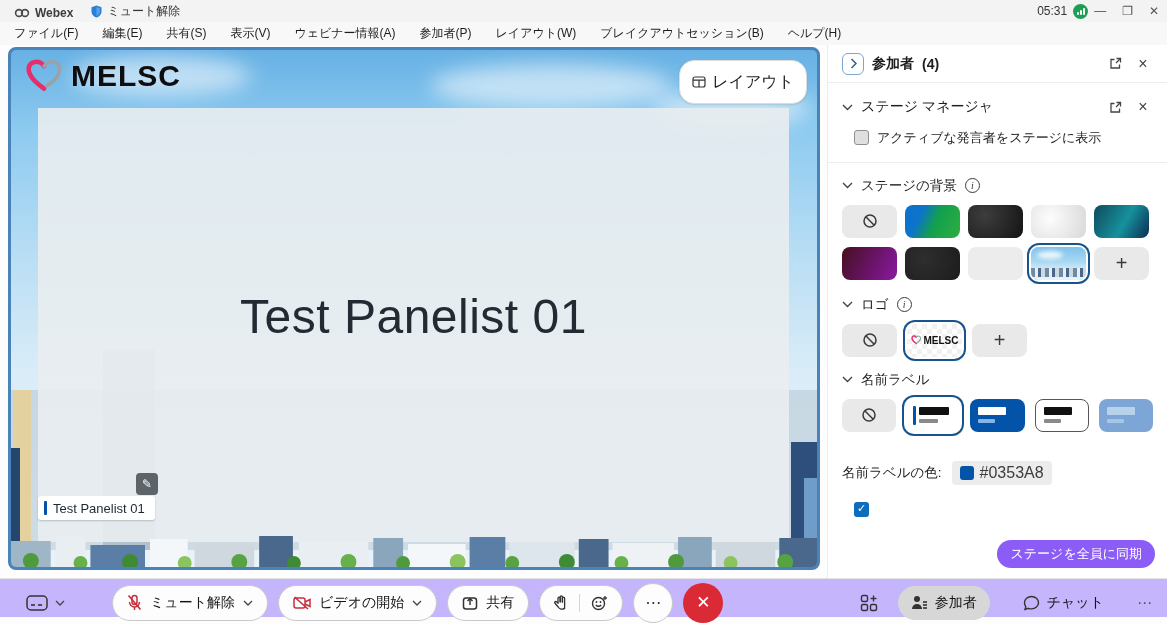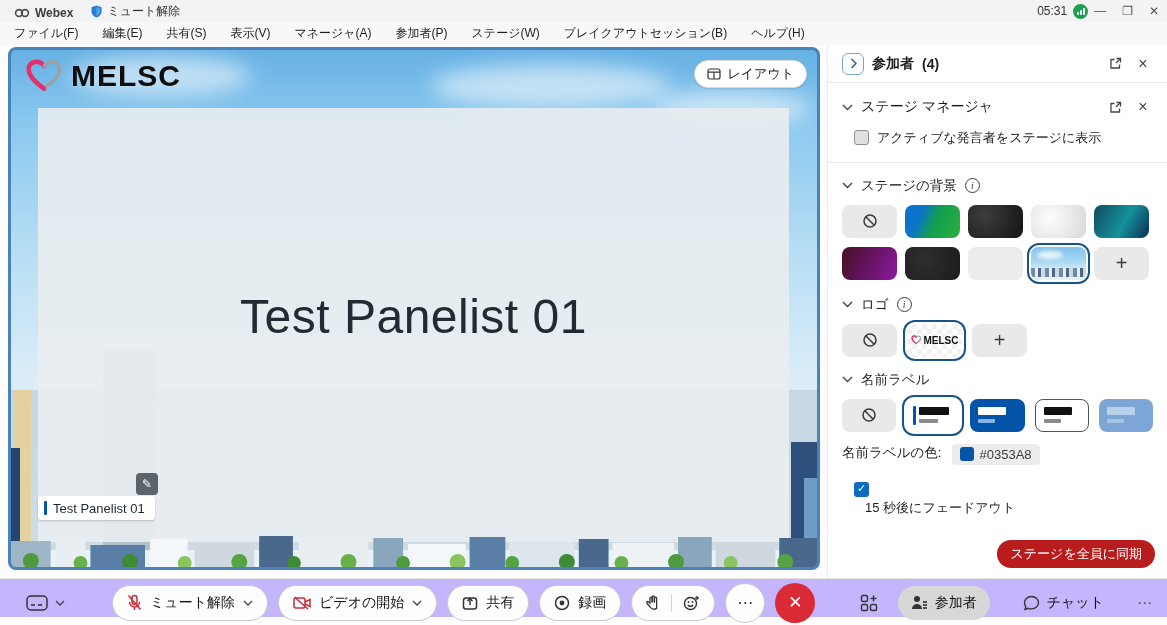--- a/index.html
+++ b/index.html
@@ -26,21 +26,21 @@
     background:linear-gradient(180deg,#67b1e4 0%,#8ecbf0 16%,#b9def4 40%,#d9ecf8 62%,#e9f3f9 100%); }
   .cloud { position:absolute; background:#fff; opacity:.55; border-radius:50%; filter:blur(10px); }
   .ghost-strip { position:absolute; left:0; right:0; top:340px; height:160px; background:rgba(160,178,190,.35); }
   .ghost-tower { position:absolute; left:92px; top:300px; width:52px; height:200px; background:rgba(150,165,178,.5); }
   .bld { position:absolute; }
   .video-card { position:absolute; left:27px; top:58px; right:28px; bottom:25px; background:rgba(233,237,240,.9); display:flex; align-items:center; justify-content:center; padding-bottom:18px; }
   .big-name { font-size:48px; color:#222b33; letter-spacing:.5px; }
   .skyline { position:absolute; left:0; right:0; bottom:0; height:34px; width:100%; }
   .brand { position:absolute; left:14px; top:8px; display:flex; align-items:center; gap:6px; }
   .brand-text { font-size:30px; font-weight:bold; color:#0e0e10; letter-spacing:1px; }
-  .layout-btn { position:absolute; right:10px; top:10px; background:#fff; border:1px solid #dcdcdc; border-radius:15px; height:28px; display:flex; align-items:center; gap:6px; padding:0 12px; font-size:13px; color:#1a1a1a; cursor:pointer; box-shadow:0 1px 2px rgba(0,0,0,.12); }
+  .layout-btn { position:absolute; right:10px; top:10px; background:#fff; border:1px solid #dcdcdc; border-radius:15px; height:44px; display:flex; align-items:center; gap:6px; padding:0 12px; font-size:16px; color:#1a1a1a; cursor:pointer; box-shadow:0 1px 2px rgba(0,0,0,.12); }
   .edit-btn { position:absolute; left:125px; top:423px; width:22px; height:22px; background:#5c6469; border-radius:4px; color:#fff; display:flex; align-items:center; justify-content:center; font-size:12px; cursor:pointer; }
   .name-pill { position:absolute; left:27px; top:446px; background:#fff; border-radius:3px; height:24px; display:flex; align-items:center; gap:6px; padding:0 10px 0 6px; box-shadow:0 1px 2px rgba(0,0,0,.2); }
   .name-pill .bar { width:3px; height:14px; background:#0353A8; border-radius:1px; }
   .name-pill .txt { font-size:13px; color:#1e2833; }
 
   
   .panel { position:absolute; left:827px; top:45px; width:340px; height:533px; background:#fff; border-left:1px solid #ececec; padding:0 14px; font-size:13px; color:#1d1d1f; }
   .p-header { height:38px; display:flex; align-items:center; gap:8px; border-bottom:1px solid #ececec; margin:0 -14px; padding:0 14px; }
   .p-title { font-size:14px; font-weight:bold; flex:0 0 auto; }
   .spacer { flex:1; }
@@ -83,26 +83,26 @@
   .nls1 .b2 { left:13px; top:20px; width:19px; height:4px; background:#8a8a8a; }
   .nls2 { background:#0353A8; }
   .nls2 .b1 { left:8px; top:8px; width:28px; height:8px; background:#fff; }
   .nls2 .b2 { left:8px; top:20px; width:17px; height:4px; background:#86b4e4; }
   .nls3 { background:#fff; border:1px solid #555; }
   .nls3 .b1 { left:8px; top:7px; width:28px; height:8px; background:#111; }
   .nls3 .b2 { left:8px; top:19px; width:17px; height:4px; background:#8a8a8a; }
   .nls4 { background:#7da6d6; }
   .nls4 .b1 { left:8px; top:8px; width:28px; height:8px; background:#b9d2ec; }
   .nls4 .b2 { left:8px; top:20px; width:17px; height:4px; background:#a7c6e6; }
-  .color-row { display:flex; gap:10px; margin-top:12px; font-size:13.5px; }
+  .color-row { display:flex; align-items:center; gap:10px; margin-top:29px; font-size:13.5px; }
   .color-chip { display:flex; align-items:center; gap:6px; background:#ececec; border-radius:4px; padding:3px 8px; cursor:pointer; }
   .color-chip .sq { width:14px; height:14px; background:#0353A8; border-radius:3px; }
-  .color-chip .val { font-size:13px; color:#3c3c3c; }
+  .color-chip .val { font-size:16px; color:#3c3c3c; }
   .sync-line2 { margin-left:23px; margin-top:2px; }
-  .sync-btn { position:absolute; right:12px; bottom:10px; background:#b91c1c; color:#fff; border-radius:15px; height:28px; display:flex; align-items:center; padding:0 13px; font-size:13px; cursor:pointer; }
+  .sync-btn { position:absolute; right:12px; bottom:10px; background:#8b5cf6; color:#fff; border-radius:15px; height:28px; display:flex; align-items:center; padding:0 13px; font-size:13px; cursor:pointer; }
 
   
   .footer { position:absolute; left:0; top:578px; width:100%; height:39px; background:#c4b5fd; border-top:1px solid #e4e4e4; }
   .f-left { position:absolute; left:26px; top:0; height:47px; display:flex; align-items:center; gap:7px; cursor:pointer; }
   .f-center { position:absolute; left:112px; top:0; height:47px; display:flex; align-items:center; gap:10px; }
   .f-right { position:absolute; right:14px; top:0; height:47px; display:flex; align-items:center; gap:20px; }
   .pill { height:36px; border:1px solid #c9c9c9; border-radius:18px; background:#fdfdfd; display:flex; align-items:center; gap:8px; padding:0 14px; font-size:14px; color:#141414; cursor:pointer; }
   .pill .sep { width:1px; height:18px; background:#d5d5d5; }
   .circle-btn { width:40px; height:40px; border:1px solid #c9c9c9; border-radius:50%; background:#fdfdfd; display:flex; align-items:center; justify-content:center; font-size:16px; color:#333; cursor:pointer; }
   .leave-btn { width:40px; height:40px; border-radius:50%; background:#da2a35; color:#fff; display:flex; align-items:center; justify-content:center; font-size:17px; font-weight:bold; cursor:pointer; }
@@ -146,23 +146,23 @@
         <span>✕</span>
       </div>
     </div>
   </div>
 
   <div class="menubar">
     <span>ファイル(F)</span>
     <span>編集(E)</span>
     <span>共有(S)</span>
     <span>表示(V)</span>
-    <span>マネージャ(A)</span>
+    <span>ウェビナー情報(A)</span>
     <span>参加者(P)</span>
-    <span>ステージ(W)</span>
+    <span>レイアウト(W)</span>
     <span>ブレイクアウトセッション(B)</span>
     <span>ヘルプ(H)</span>
   </div>
 
   <div class="stage">
     <div class="cloud" style="left:60px; top:6px; width:180px; height:40px;"></div>
     <div class="cloud" style="left:420px; top:14px; width:240px; height:44px;"></div>
     <div class="cloud" style="left:640px; top:40px; width:160px; height:36px;"></div>
     <div class="ghost-strip"></div>
     <div class="ghost-tower"></div>
@@ -368,21 +368,20 @@
         <span class="sq"></span>
         <span class="val">#0353A8</span>
       </span>
     </div>
 
     <div class="check-row" style="margin-top:16px;">
       <span class="cbx checked">
           <span>✓</span>
         </span>
     </div>
-    <div class="sync-line2">15 秒後にフェードアウト</div>
 
     <div class="sync-btn">
       <span>ステージを全員に同期</span>
     </div>
   </div>
 
   <div class="footer">
     <div class="f-left">
       <svg width="22" height="16" viewBox="0 0 22 16">
           <rect x="1" y="1" width="20" height="14" rx="4" fill="none" stroke="#333" stroke-width="1.5"></rect>
@@ -418,27 +417,20 @@
             <polyline points="1,1 5,5 9,1" fill="none" stroke="#444" stroke-width="1.3"></polyline>
           </svg>
       </div>
       <div class="pill">
         <svg width="16" height="16" viewBox="0 0 16 16">
             <rect x="1.5" y="3" width="13" height="11" rx="2.5" fill="none" stroke="#333" stroke-width="1.5"></rect>
             <line x1="8" y1="10" x2="8" y2="3.5" stroke="#333" stroke-width="1.5"></line>
             <polyline points="5.5,6 8,3.5 10.5,6" fill="none" stroke="#333" stroke-width="1.5"></polyline>
           </svg>
         <span>共有</span>
-      </div>
-      <div class="pill">
-        <svg width="16" height="16" viewBox="0 0 16 16">
-            <circle cx="8" cy="8" r="6.5" fill="none" stroke="#333" stroke-width="1.5"></circle>
-            <circle cx="8" cy="8" r="2.4" fill="#333"></circle>
-          </svg>
-        <span>録画</span>
       </div>
       <div class="pill" style="gap:11px;">
         <svg width="14" height="16" viewBox="0 0 14 16">
             <g fill="none" stroke="#333" stroke-width="1.3" stroke-linecap="round">
               <path d="M4 8 V3.2 a1.1 1.1 0 0 1 2.2 0 V7"></path>
               <path d="M6.2 6.5 V2 a1.1 1.1 0 0 1 2.2 0 V7"></path>
               <path d="M8.4 7 V3.2 a1.1 1.1 0 0 1 2.2 0 V8.5"></path>
               <path d="M4 8 L2.6 6.8 a1.1 1.1 0 0 0 -1.6 1.5 L4.2 12 a4.5 4.5 0 0 0 6.4 1.4 L10.6 8.5"></path>
             </g>
           </svg>

